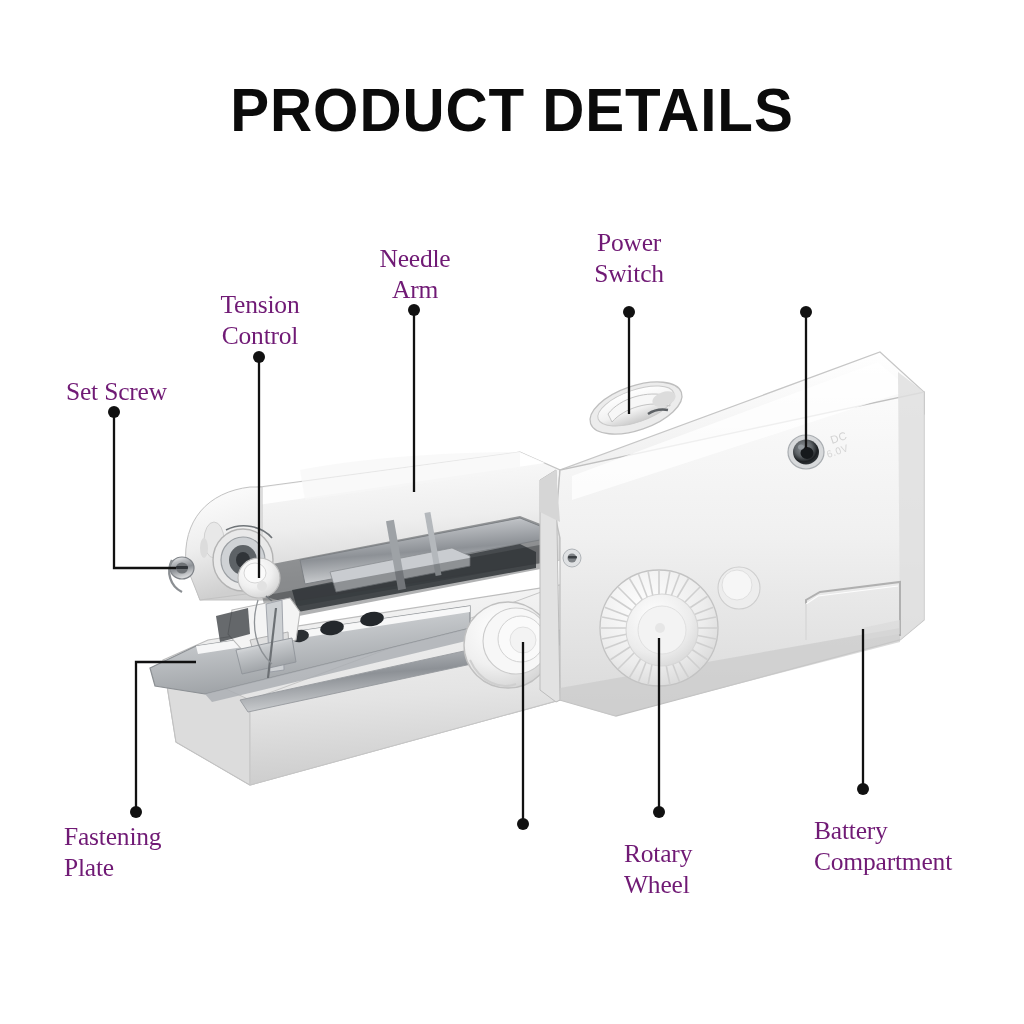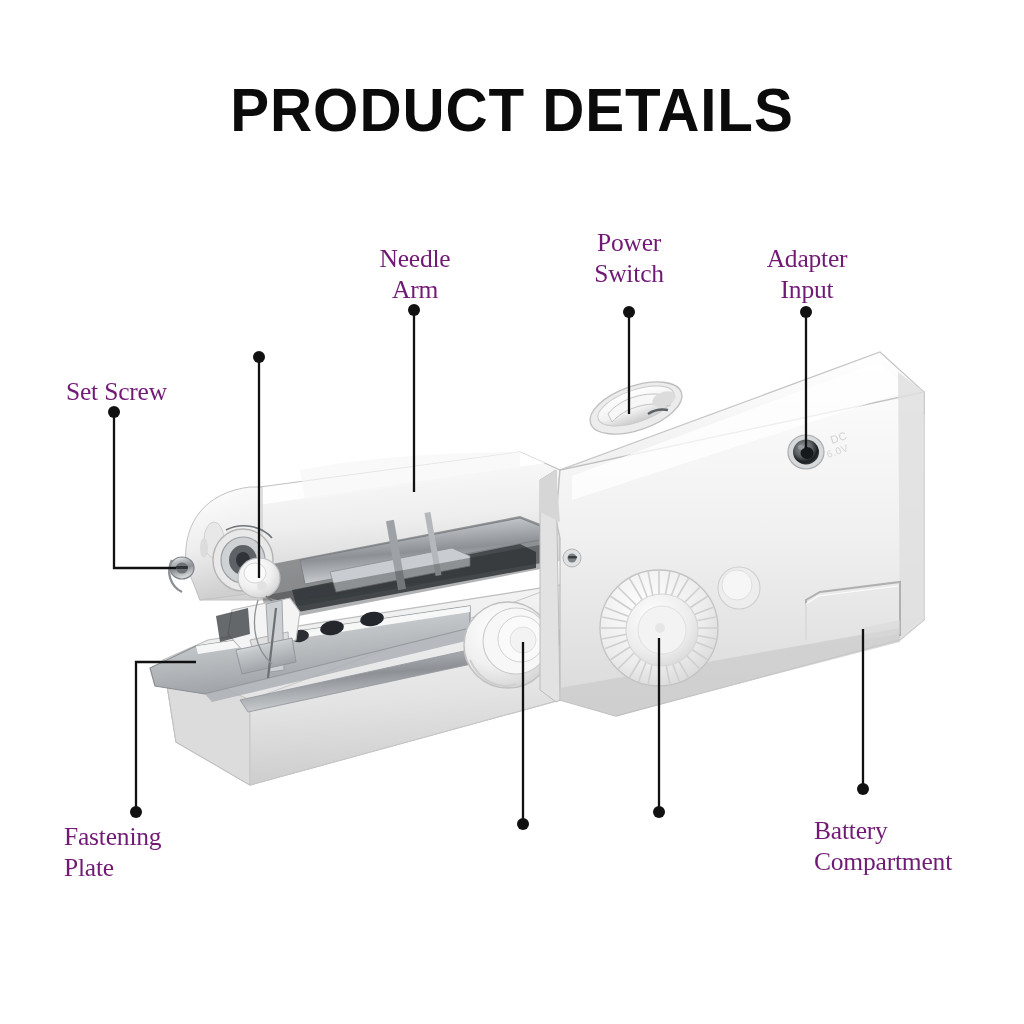--- a/index.html
+++ b/index.html
@@ -311,31 +311,33 @@
       <circle cx="523" cy="824" r="6"></circle>
       <circle cx="659" cy="812" r="6"></circle>
       <circle cx="863" cy="789" r="6"></circle>
     </g>
   </svg>
 
   <div id="title">PRODUCT DETAILS</div>
 
   <div class="label l" style="left:66px;  top:376px;  width:210px;">Set Screw</div>
 
+  <div class="label c" style="left:204px; top:289px; width:112px;">Tension
+Control</div>
 
   <div class="label c" style="left:361px; top:243px; width:108px;">Needle
 Arm</div>
 
   <div class="label c" style="left:577px; top:227px; width:104px;">Power
 Switch</div>
 
-  <div class="label c" style="left:749px; top:243px; width:116px;">Adapter
-Input</div>
 
   <div class="label l" style="left:64px;  top:821px; width:220px;">Fastening
 Plate</div>
 
 
+  <div class="label l" style="left:624px; top:838px; width:140px;">Rotary
+Wheel</div>
 
   <div class="label l" style="left:814px; top:815px; width:220px;">Battery
 Compartment</div>
 
 </div>
 
 </body></html>

